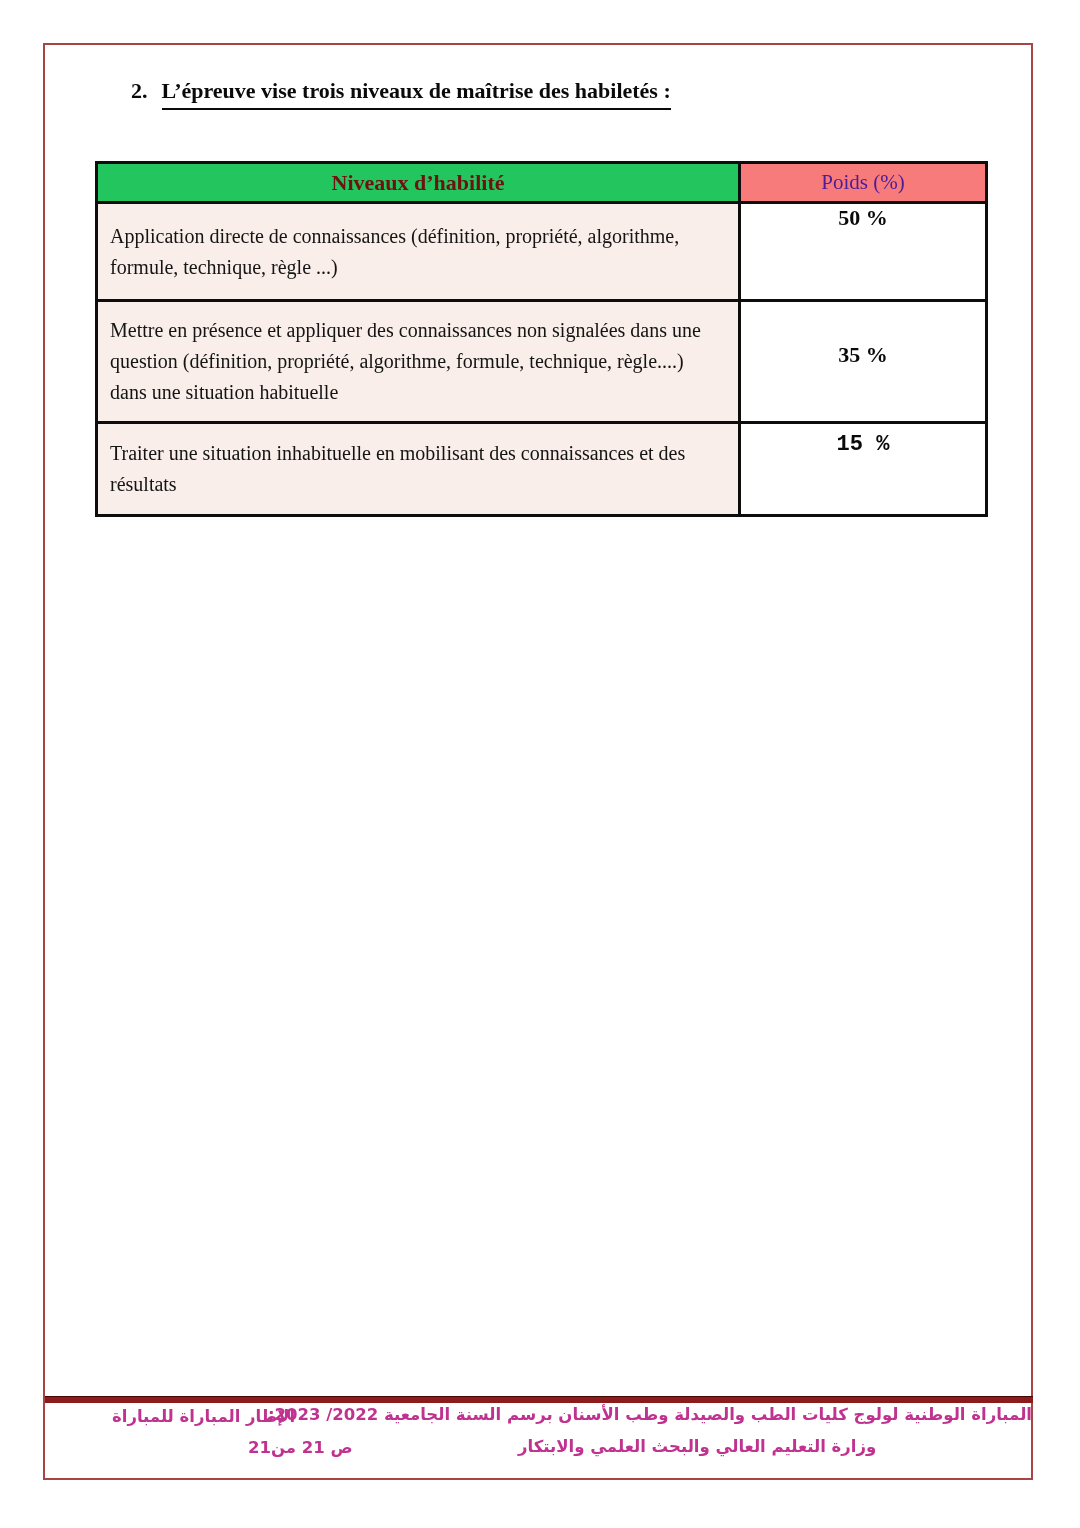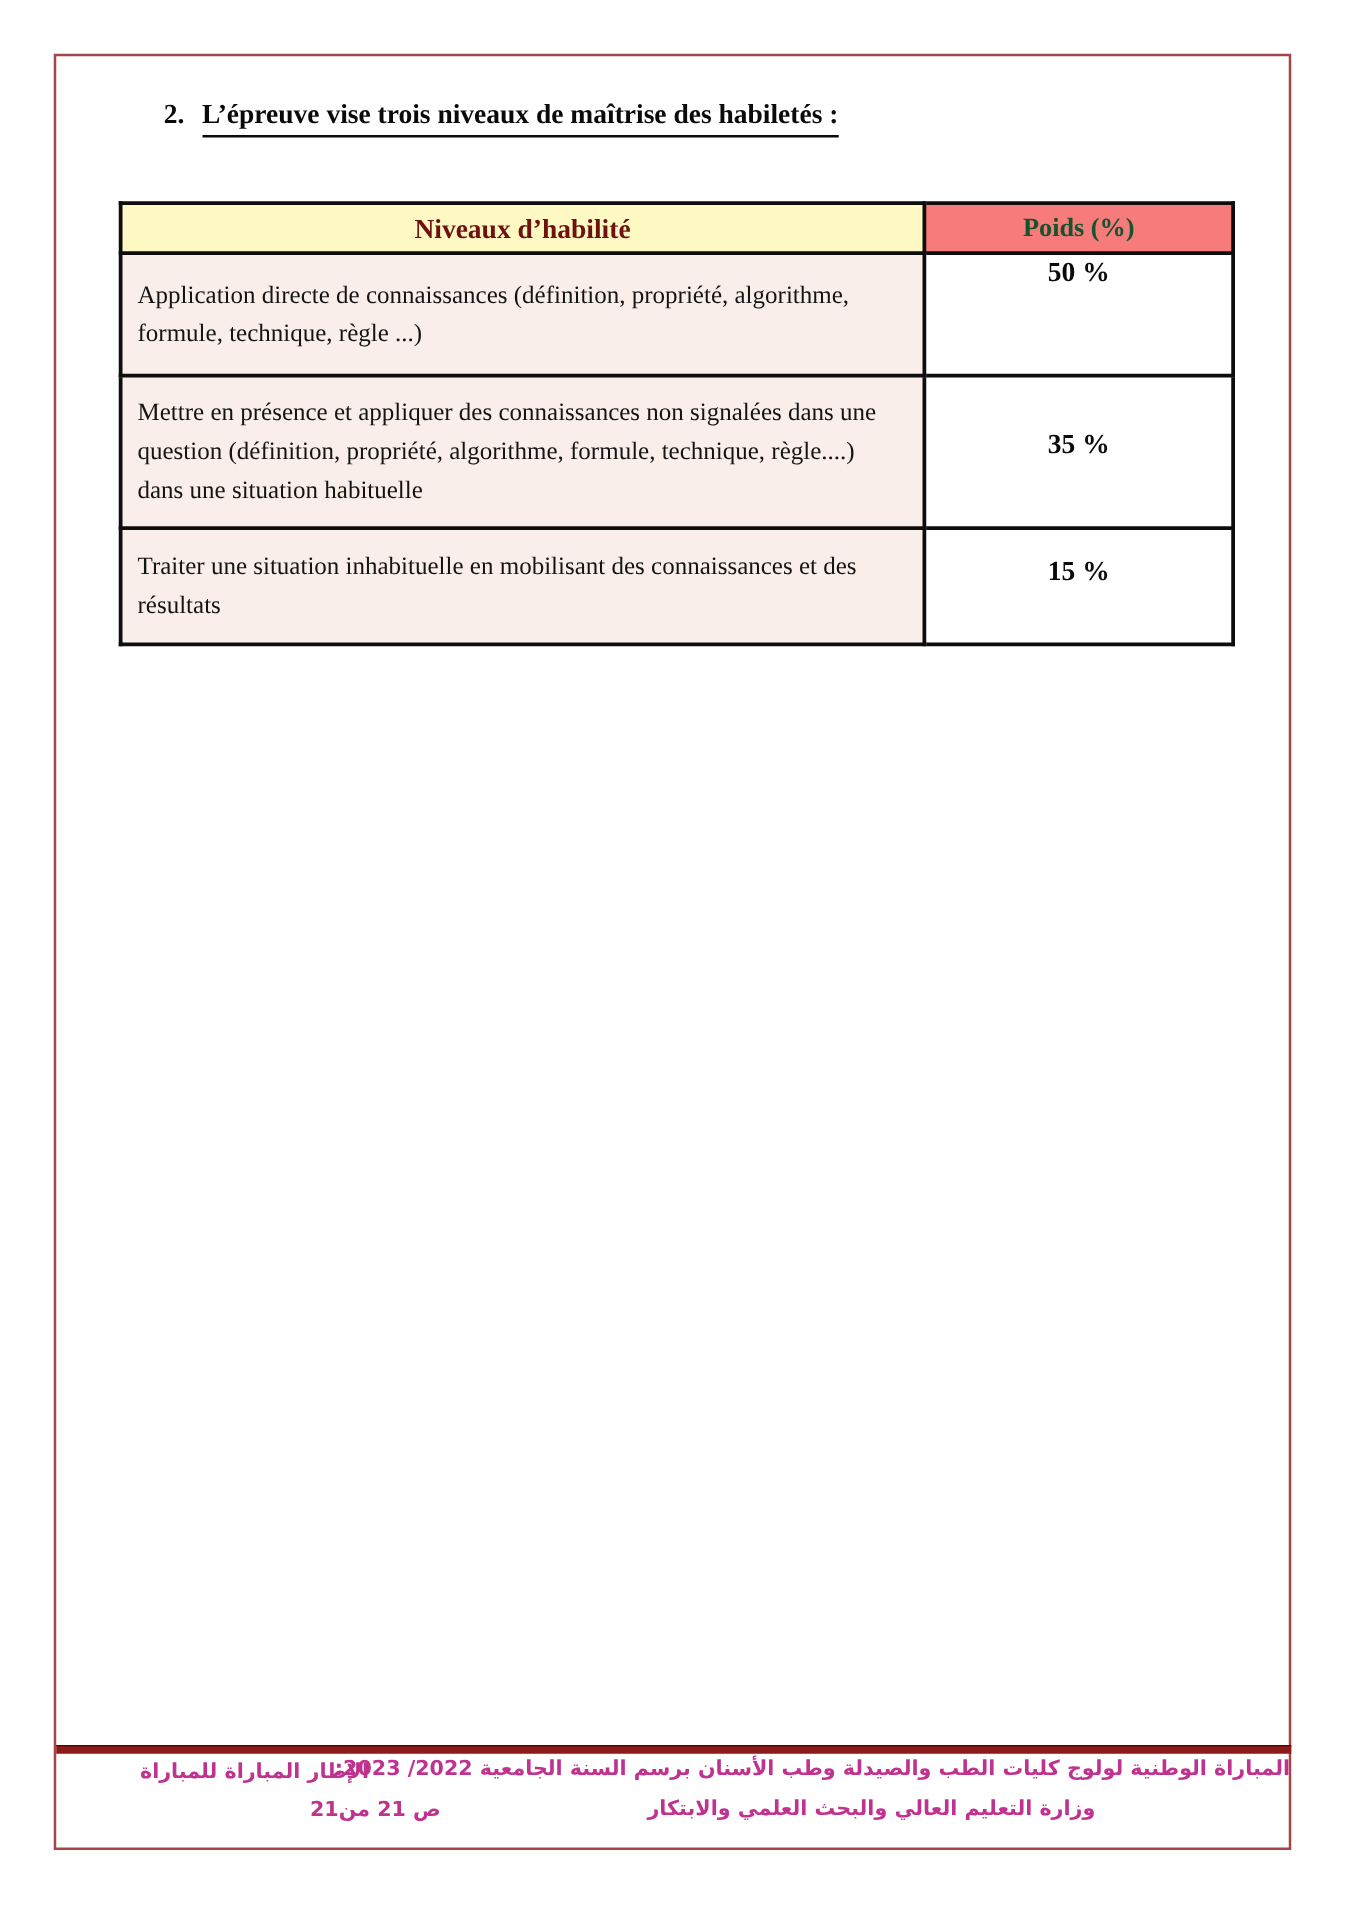--- a/index.html
+++ b/index.html
@@ -34,41 +34,41 @@
     border-collapse:collapse;table-layout:fixed;
     font-size:20px;color:#141414;
   }
   table.skills col.c-level{width:643px;}
   table.skills col.c-weight{width:247px;}
   table.skills th, table.skills td{
     border:3px solid #0d0d0d;box-sizing:border-box;
   }
   table.skills thead tr{height:40px;}
   th.h-level{
-    background:#fef9c3;color:#6e1111;
+    background:#22c55e;color:#6e1111;
     font-size:22px;font-weight:bold;text-align:center;
   }
   th.h-weight{
-    background:#f87b7b;color:#14532d;
-    font-size:21px;font-weight:bold;
+    background:#f87b7b;color:#4c1d95;
+    font-size:21px;font-weight:normal;
   }
   td.level{
     background:#f9eeE9;background:#f9eee9;
     padding:6px 14px 6px 12px;
     vertical-align:middle;line-height:1.55;
     font-size:20px;
   }
   td.weight{
     background:#ffffff;text-align:center;vertical-align:top;
     font-weight:bold;font-size:22px;color:#0a0a0a;
   }
   tr.r1{height:98px;} tr.r2{height:122px;padding-left:16px;} tr.r3{height:93px;}
   tr.r1 td.weight{}
   tr.r2 td.weight{padding-top:40px;}
-  tr.r3 td.weight{padding-top:20px;}
+  tr.r3 td.weight{padding-top:8px;font-family:Liberation Mono, monospace;}
   
   .footer-bar{
     position:absolute;left:45px;top:1396px;width:988px;height:7px;
     background:#8c1b1b;border-top:1px solid #420606;box-sizing:border-box;
   }
   .f-text{
     position:absolute;direction:rtl;unicode-bidi:plaintext;
     font-family:"DejaVu Sans", sans-serif;font-weight:bold;
     font-size:16.5px;color:#c0328f;white-space:nowrap;
   }

